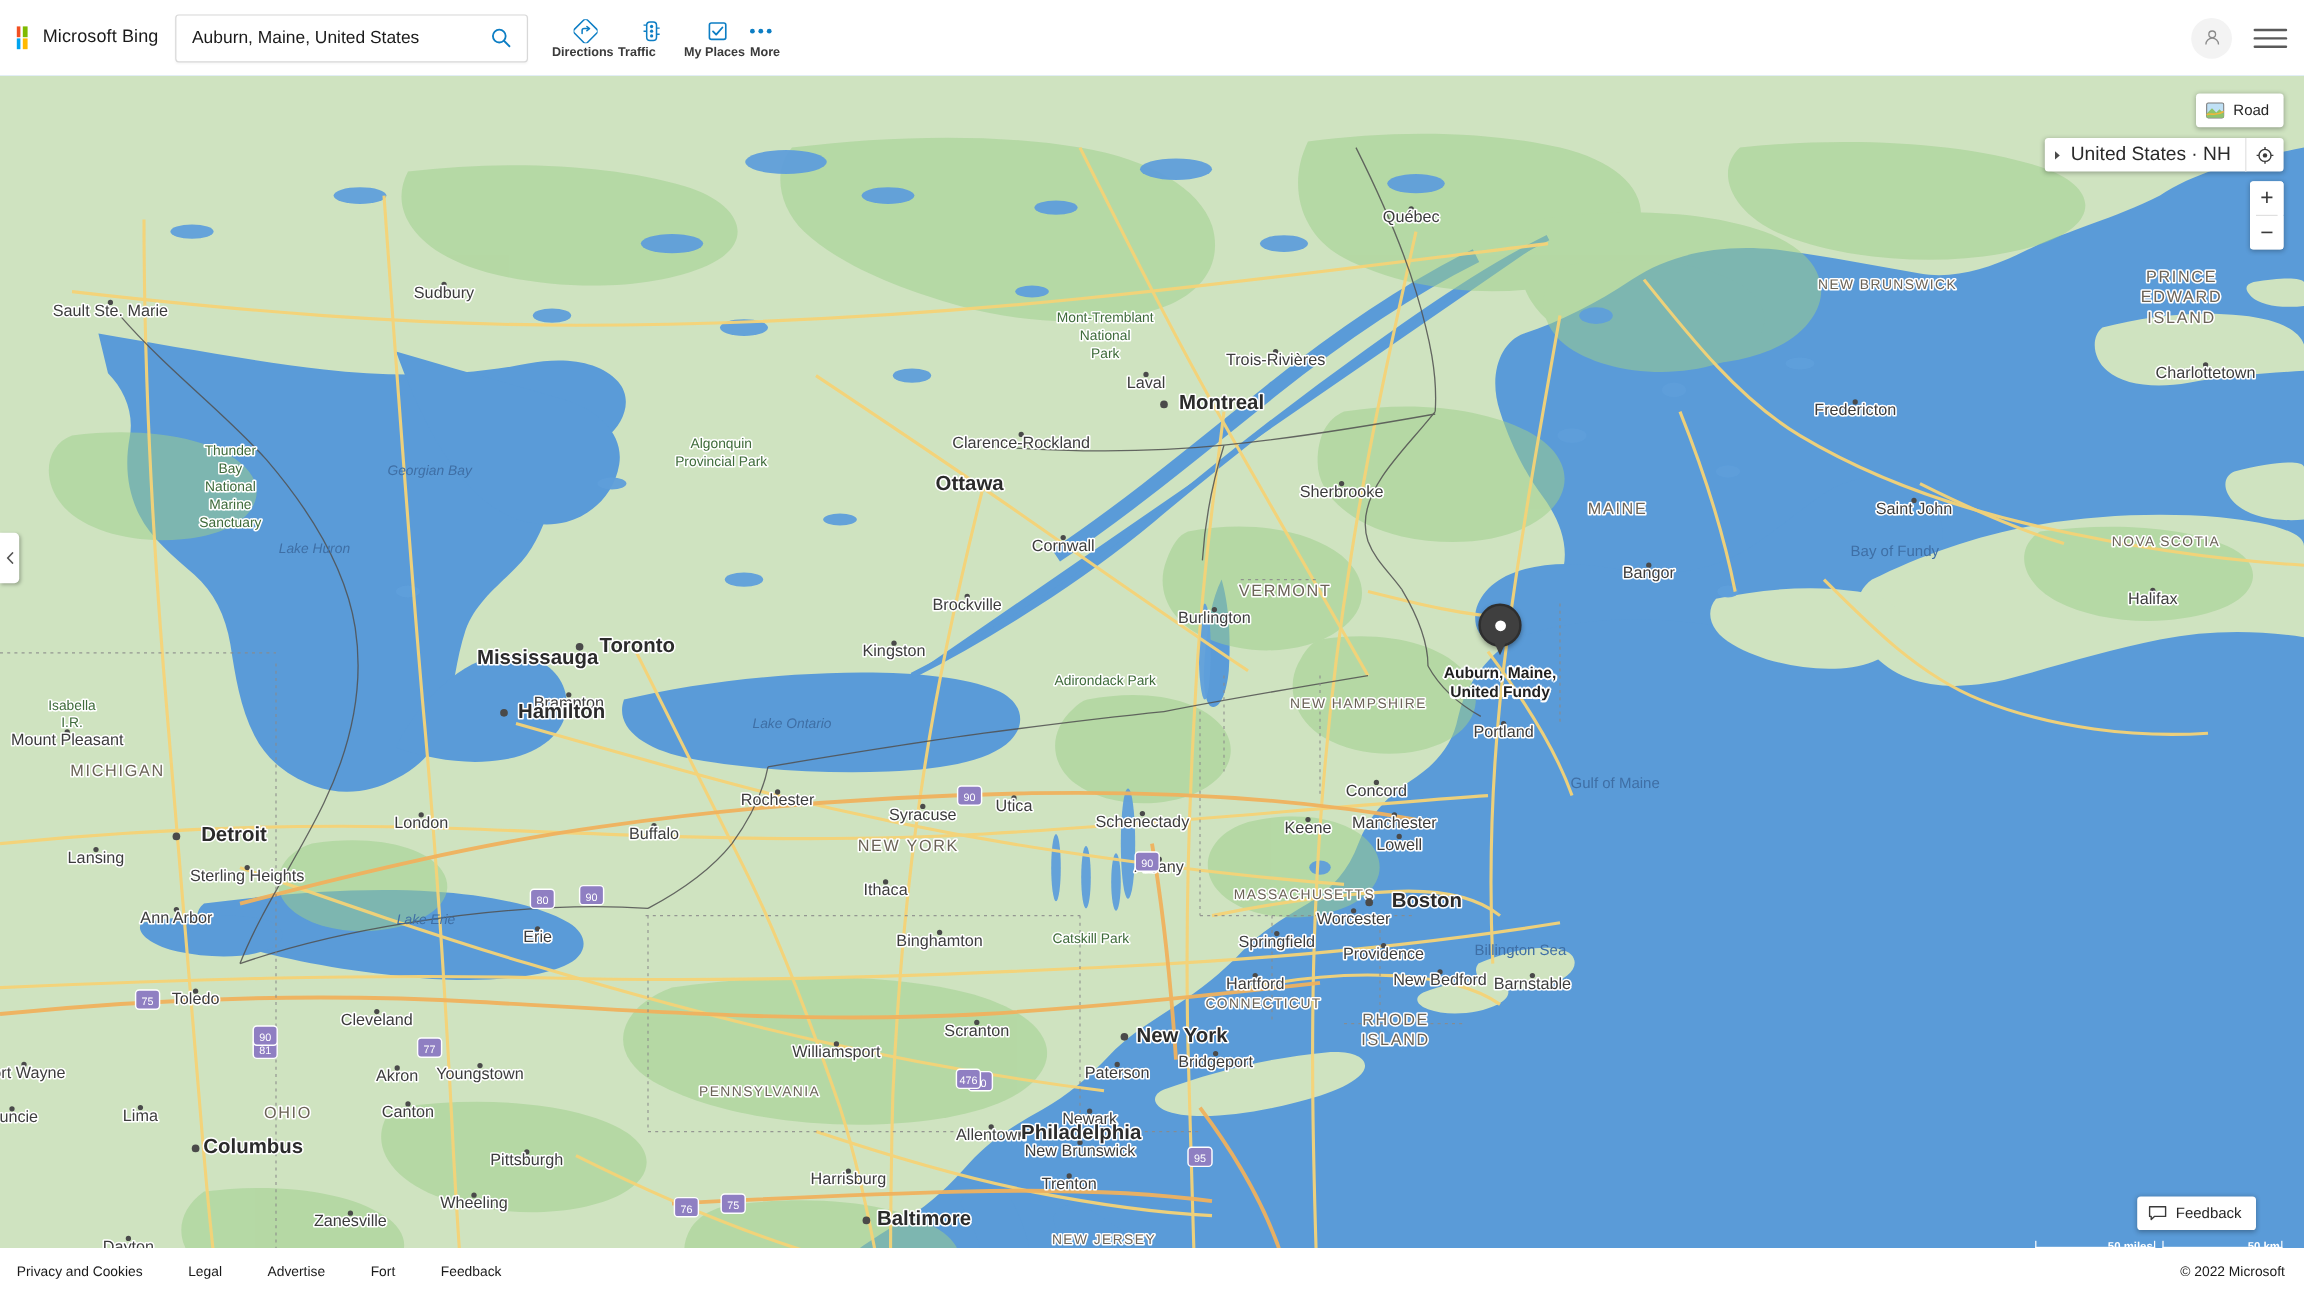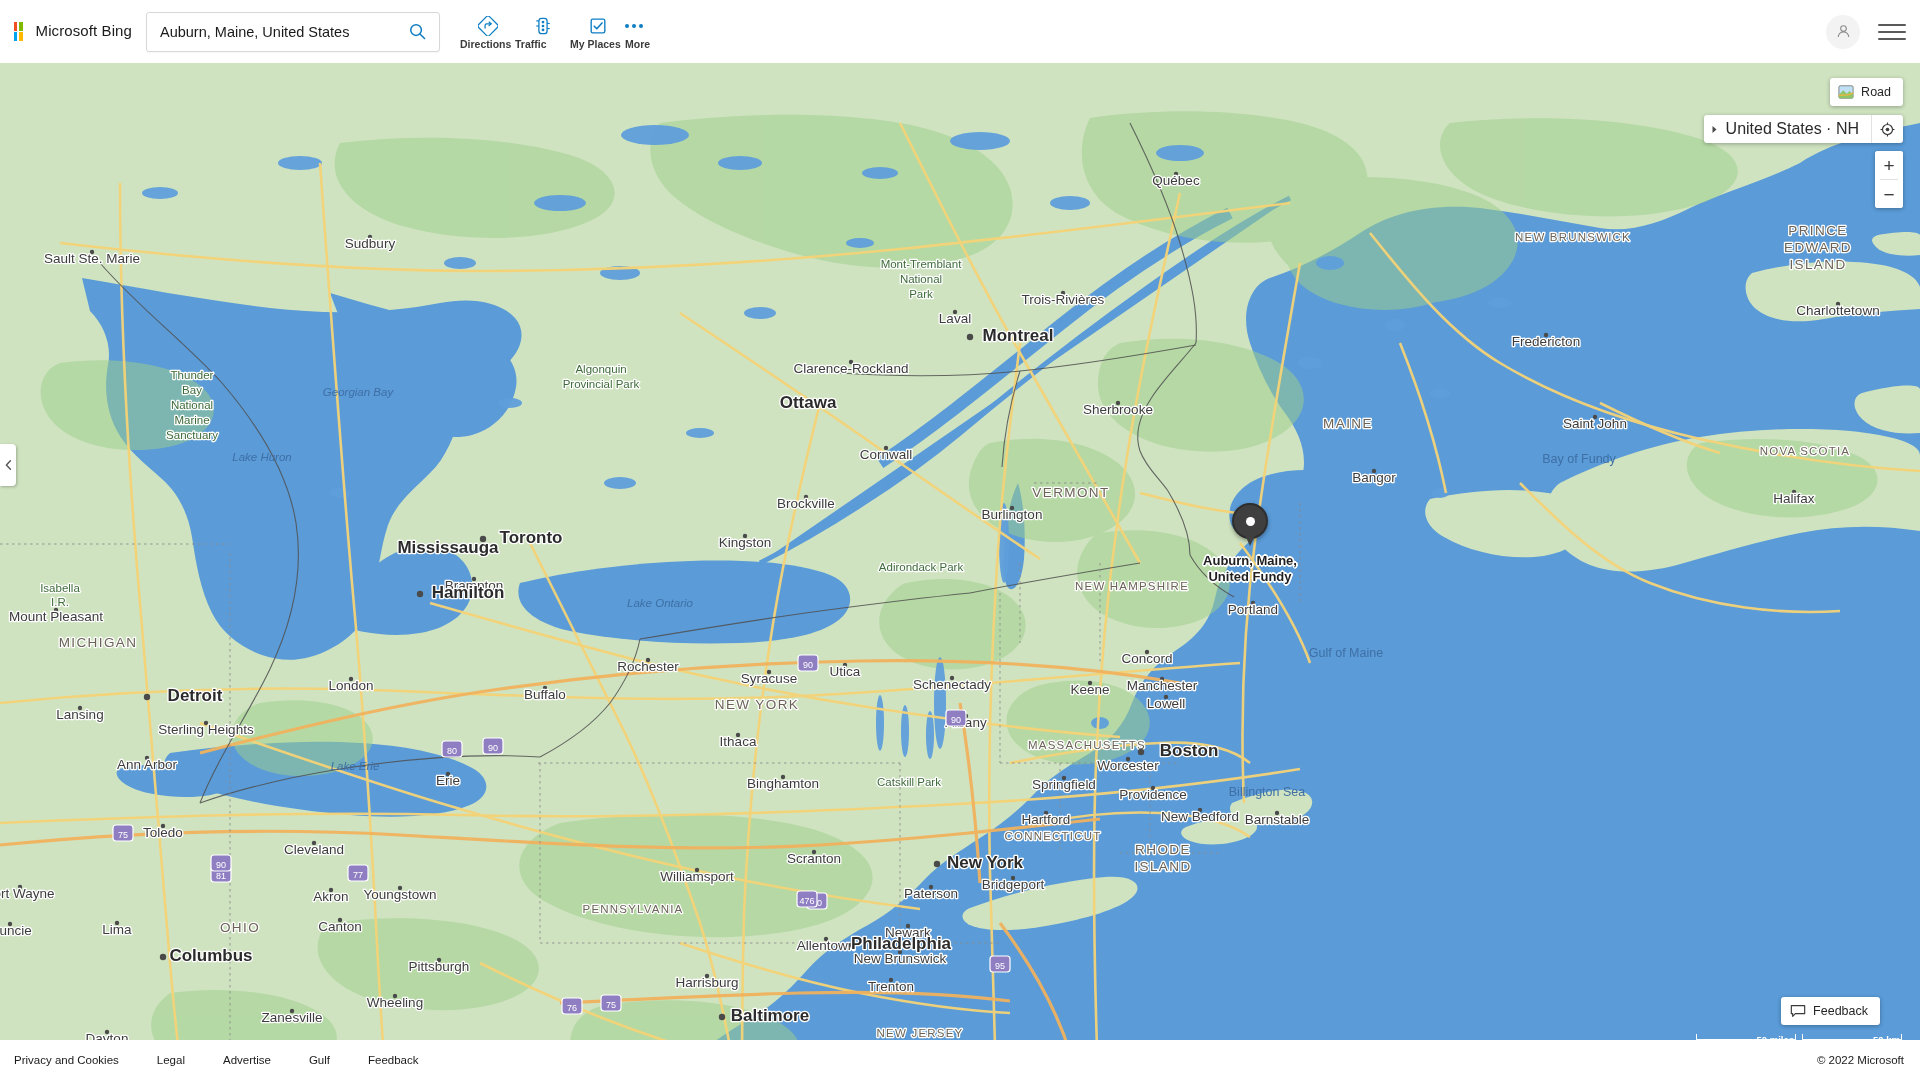--- a/index.html
+++ b/index.html
@@ -753,19 +753,19 @@
       </div>
     </div>
     <div class="tomtom">© 2022 TomTom</div>
   </div>
 
   <div class="footer">
     <div class="flinks" id="footer-links">
         <a href="#">Privacy and Cookies</a>
         <a href="#">Legal</a>
         <a href="#">Advertise</a>
-        <a href="#">Gulf</a>
+        <a href="#">Fort</a>
         <a href="#">Feedback</a>
       </div>
     <div class="copyright">© 2022 Microsoft</div>
   </div>
 
 </div>
 
 </body></html>

